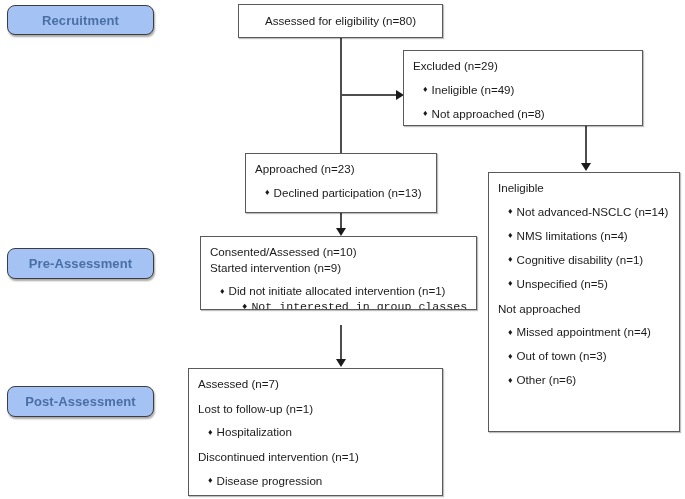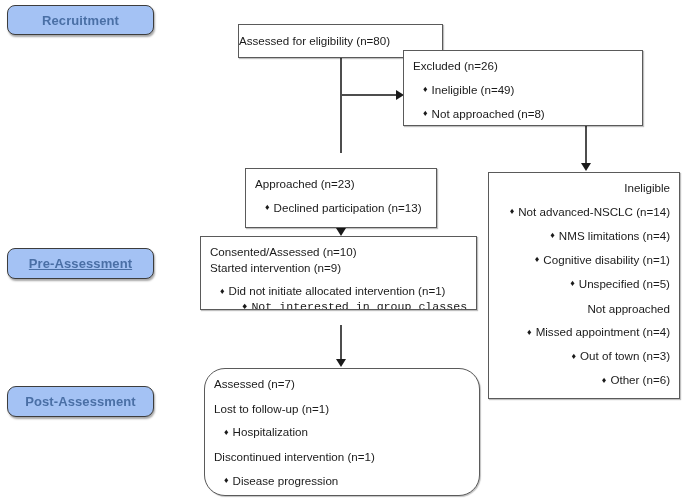--- a/index.html
+++ b/index.html
@@ -33,21 +33,21 @@
     box-sizing:border-box;
     background:#ffffff;
     border:1px solid #5a5a5a;
     box-shadow:1px 1px 1px rgba(0,0,0,0.25);
     font-size:11.6px;
     line-height:15.5px;
     color:#1a1a1a;
     padding:7px 9px;
     overflow:hidden;
   }
-  .box.center-text{display:flex;align-items:center;justify-content:flex-start;padding:0;margin-top:20px;}
+  .box.center-text{display:flex;align-items:center;justify-content:center;padding:0;}
   .line{white-space:nowrap;}
   .ind1{padding-left:10px;margin-top:8px;}
   .ind2{padding-left:32px;font-family:Liberation Mono, monospace;}
   .gap{height:9px;}
   .dia{font-size:9px;vertical-align:1.5px;padding-right:4px;}
 
   
   .vline{position:absolute;width:1.6px;background:#4d4d4d;}
   .hline{position:absolute;height:1.6px;background:#4d4d4d;}
   .arrow-down{
@@ -65,25 +65,25 @@
 </style>
 </head>
 <body>
 
 <div id="canvas">
 
   <div class="stage-pill" style="left:7px;top:5px;width:147px;height:30px;">
     <span>Recruitment</span>
   </div>
 
-  <div class="stage-pill" style="left:7px;top:248px;width:147px;height:31px;text-decoration:underline;">
+  <div class="stage-pill" style="left:7px;top:248px;width:147px;height:31px;">
     <span>Pre-Assessment</span>
   </div>
 
-  <div class="stage-pill" style="left:7px;top:386px;width:147px;height:31px;border-radius:9px;">
+  <div class="stage-pill" style="left:7px;top:386px;width:147px;height:31px;">
     <span>Post-Assessment</span>
   </div>
 
   <div class="vline" style="left:340px;top:37px;height:116px;"></div>
 
   <div class="hline" style="left:340px;top:94px;width:58px;"></div>
   <div class="arrow-right" style="left:396px;top:90px;"></div>
 
   <div class="vline" style="left:585px;top:125px;height:39px;"></div>
   <div class="arrow-down" style="left:581px;top:163px;"></div>
@@ -92,37 +92,37 @@
   <div class="arrow-down" style="left:336px;top:228px;"></div>
 
   <div class="vline" style="left:340px;top:325px;height:35px;"></div>
   <div class="arrow-down" style="left:336px;top:359px;"></div>
 
   <div class="box center-text" style="left:238px;top:4px;width:205px;height:34px;">
     <span class="line">Assessed for eligibility (n=80)</span>
   </div>
 
   <div class="box" style="left:403px;top:50px;width:240px;height:76px;">
-    <div class="line">Excluded (n=26)</div>
+    <div class="line">Excluded (n=29)</div>
     <div class="line ind1">
       <span class="dia">♦</span><span>Ineligible (n=49)</span>
     </div>
     <div class="line ind1">
       <span class="dia">♦</span><span>Not approached (n=8)</span>
     </div>
   </div>
 
-  <div class="box" style="left:245px;top:168px;width:192px;height:60px;">
+  <div class="box" style="left:245px;top:153px;width:192px;height:60px;">
     <div class="line">Approached (n=23)</div>
     <div class="line ind1">
       <span class="dia">♦</span><span>Declined participation (n=13)</span>
     </div>
   </div>
 
-  <div class="box" style="left:488px;top:172px;width:192px;height:227px;text-align:right;">
+  <div class="box" style="left:488px;top:172px;width:192px;height:260px;">
     <div class="line">Ineligible</div>
     <div class="line ind1">
       <span class="dia">♦</span><span>Not advanced-NSCLC (n=14)</span>
     </div>
     <div class="line ind1">
       <span class="dia">♦</span><span>NMS limitations (n=4)</span>
     </div>
     <div class="line ind1">
       <span class="dia">♦</span><span>Cognitive disability (n=1)</span>
     </div>
@@ -148,21 +148,21 @@
     <div class="line">Consented/Assessed (n=10)</div>
     <div class="line">Started intervention (n=9)</div>
     <div class="line ind1">
       <span class="dia">♦</span><span>Did not initiate allocated intervention (n=1)</span>
     </div>
     <div class="line ind2">
       <span class="dia">♦</span><span>Not interested in group classes</span>
     </div>
   </div>
 
-  <div class="box" style="left:204px;top:368px;width:276px;height:128px;border-radius:21px;">
+  <div class="box" style="left:188px;top:368px;width:255px;height:128px;">
     <div class="line">Assessed (n=7)</div>
 
     <div class="gap"></div>
 
     <div class="line">Lost to follow-up (n=1)</div>
     <div class="line ind1">
       <span class="dia">♦</span><span>Hospitalization</span>
     </div>
 
     <div class="gap"></div>

